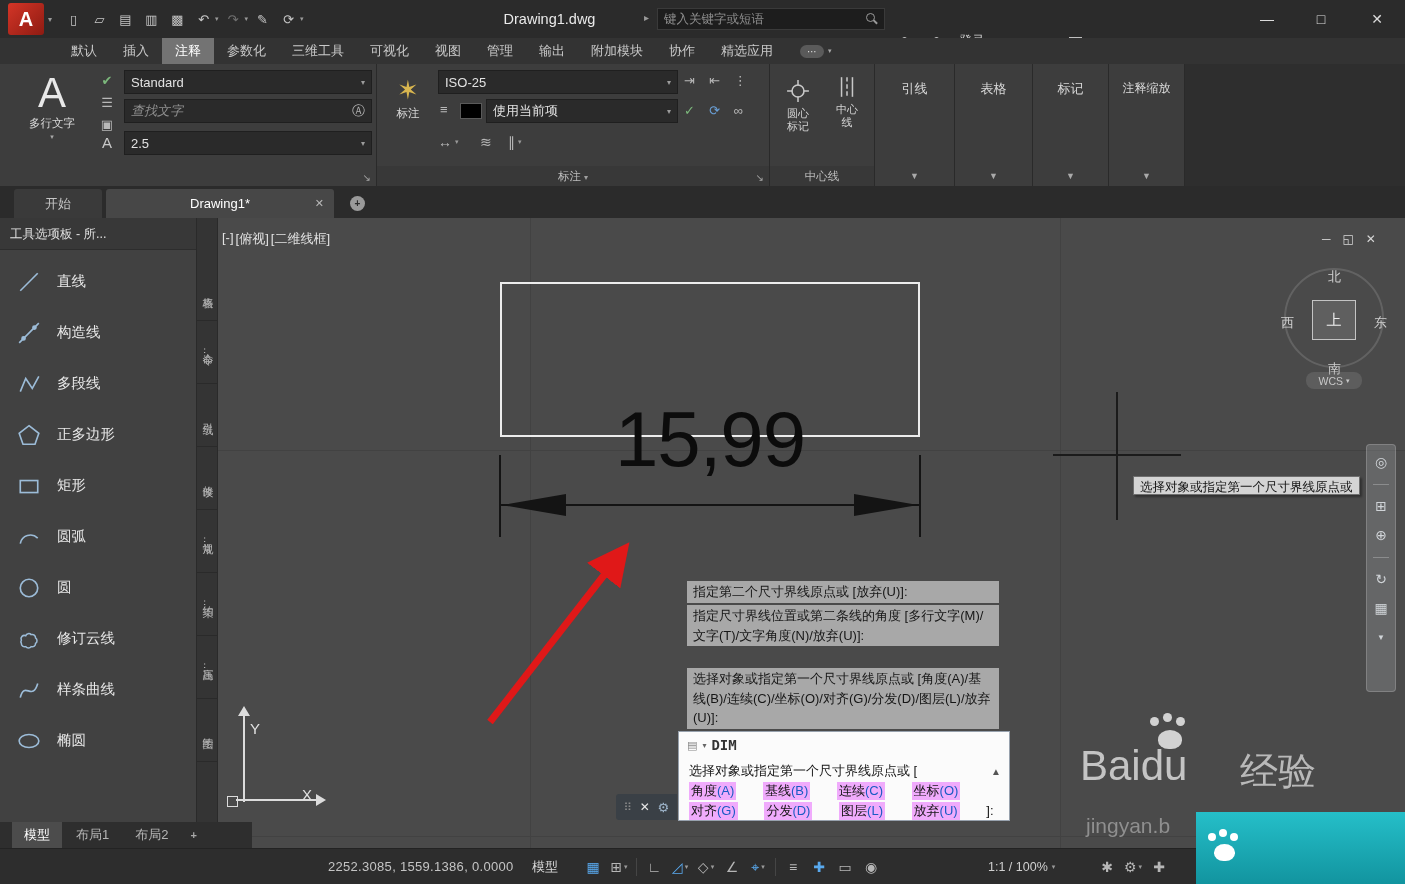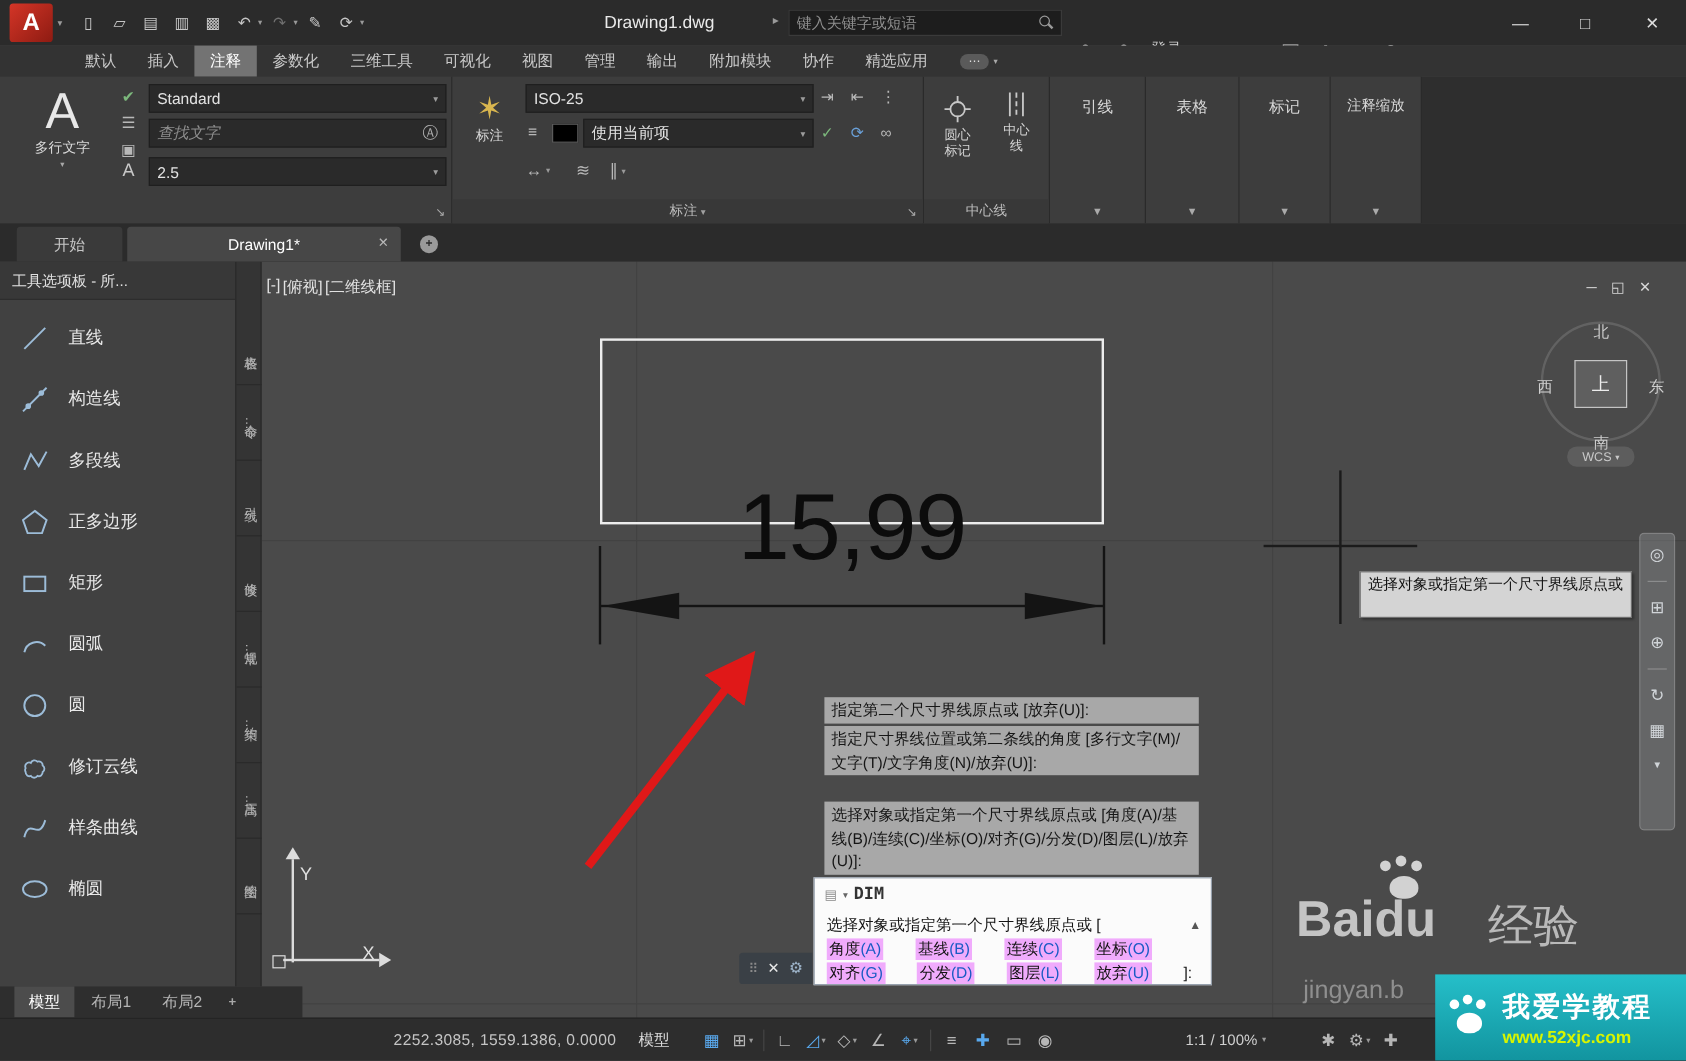--- a/index.html
+++ b/index.html
@@ -95,21 +95,21 @@
 .vc-wcs{position:absolute;left:1306px;top:372px;width:56px;height:17px;background:rgba(150,150,150,.25);border-radius:8px;color:#c8c8c8;font-size:10.5px;display:flex;align-items:center;justify-content:center;gap:3px;z-index:5}
 .vc-wcs .ca{font-size:7px}
 .rect-obj{position:absolute;left:500px;top:282px;width:420px;height:155px;border:2px solid #ededed}
 .extl{position:absolute;width:2px;background:#141414}
 .diml{position:absolute;height:2px;background:#141414}
 .arrL{position:absolute;width:0;height:0;border-top:11px solid transparent;border-bottom:11px solid transparent;border-right:64px solid #141414}
 .arrR{position:absolute;width:0;height:0;border-top:11px solid transparent;border-bottom:11px solid transparent;border-left:64px solid #141414}
 #dimtext{position:absolute;left:560px;top:394px;width:300px;text-align:center;font-size:78px;color:#0c0c0c;letter-spacing:-1px;z-index:2}
 .chv{position:absolute;left:1116px;top:392px;width:2px;height:128px;background:#1b1b1b}
 .chh{position:absolute;left:1053px;top:454px;width:128px;height:2px;background:#1b1b1b}
-#ctooltip{position:absolute;left:1133px;top:476px;height:39px;line-height:21px;background:#d4d4d4;border:1px solid #6e6e6e;box-shadow:2px 2px 2px rgba(0,0,0,.35);padding:0 6px;font-size:12.5px;color:#111;white-space:nowrap;z-index:6}
+#ctooltip{position:absolute;left:1133px;top:476px;height:19px;line-height:21px;background:#d4d4d4;border:1px solid #6e6e6e;box-shadow:2px 2px 2px rgba(0,0,0,.35);padding:0 6px;font-size:12.5px;color:#111;white-space:nowrap;z-index:6}
 .pbox{position:absolute;left:687px;width:312px;background:#a8a8a8;color:#161616;font-size:13px;line-height:19.5px;padding:1px 6px;z-index:6}
 #cmdwin{position:absolute;left:678px;top:731px;width:332px;height:90px;background:#fbfbfb;border:1px solid #97a1ad;z-index:7}
 .cmdhead{position:absolute;left:8px;top:5px;display:flex;gap:5px;align-items:center}
 .cmdkbd{font-size:11px;color:#8a8a8a}
 .cmdca{font-size:8px;color:#666}
 .cmdname{font-family:"DejaVu Sans Mono","Liberation Mono",monospace;font-size:14px;font-weight:bold;color:#333}
 .cmdline{position:absolute;left:10px;font-size:13px;color:#141414;white-space:nowrap}
 .chip{display:inline-block;background:#f0abfc;padding:0 2px;margin-right:23px;font-size:13px;color:#141414}
 .chip .k{color:#1a5bc4}
 .cmdup{position:absolute;right:8px;top:34px;font-size:10px;color:#555}
@@ -124,21 +124,21 @@
 .ucs-lbl{position:absolute;color:#e2e2e2;font-size:15px}
 #redarrow{position:absolute;left:440px;top:510px;z-index:4;pointer-events:none}
 #navbar{position:absolute;left:1366px;top:444px;width:30px;height:248px;background:rgba(200,205,210,.22);border:1px solid rgba(255,255,255,.18);border-radius:4px;display:flex;flex-direction:column;align-items:center;padding-top:10px;gap:14px;z-index:5}
 .nic{color:#d0d4d8;font-size:14px;line-height:15px}
 .nsep{width:16px;height:1px;background:rgba(255,255,255,.25)}
 
 
 .paw{position:absolute;width:40px;height:36px}
 .paw::before{content:"";position:absolute;left:8px;top:14px;width:24px;height:19px;background:#d2d2d2;border-radius:50% 50% 45% 45%}
 .paw::after{content:"";position:absolute;left:0;top:1px;width:9px;height:9px;border-radius:50%;background:#d2d2d2;box-shadow:13px -4px 0 #d2d2d2,26px 0 0 #d2d2d2}
-.bd-text{position:absolute;font-weight:bold;color:#d2d2d2;opacity:.9}
+.bd-text{position:absolute;font-weight:normal;color:#d2d2d2;opacity:.9}
 #jingyan{position:absolute;left:1086px;top:814px;font-size:21px;color:#8f8f8f;z-index:8}
 #tealbox{position:absolute;left:1196px;top:812px;width:209px;height:72px;background:linear-gradient(180deg,#25bfc9,#12949f);display:flex;align-items:center;gap:10px;padding-left:12px;z-index:30}
 .paw-w{position:relative;width:34px;height:32px;flex:0 0 auto}
 .paw-w::before{content:"";position:absolute;left:6px;top:12px;width:21px;height:17px;background:#fff;border-radius:50% 50% 45% 45%}
 .paw-w::after{content:"";position:absolute;left:0;top:1px;width:8px;height:8px;border-radius:50%;background:#fff;box-shadow:11px -4px 0 #fff,22px 0 0 #fff}
 .teal-col{display:flex;flex-direction:column;gap:2px}
 .teal-site{font-size:23px;font-weight:bold;color:#fff;letter-spacing:2px}
 .teal-url{font-size:14.5px;font-weight:bold;color:#d7f500}
 
 
@@ -623,19 +623,15 @@
           <span class="ca">▾</span>
         </span>
       <span class="sic">
           <span>✚</span>
         </span>
     </div>
   </div>
 
   <div id="tealbox">
     <div class="paw-w"></div>
-    <div class="teal-col">
-      <span class="teal-site">我爱学教程</span>
-      <span class="teal-url">www.52xjc.com</span>
-    </div>
   </div>
 
 </div>
 
 </body></html>

